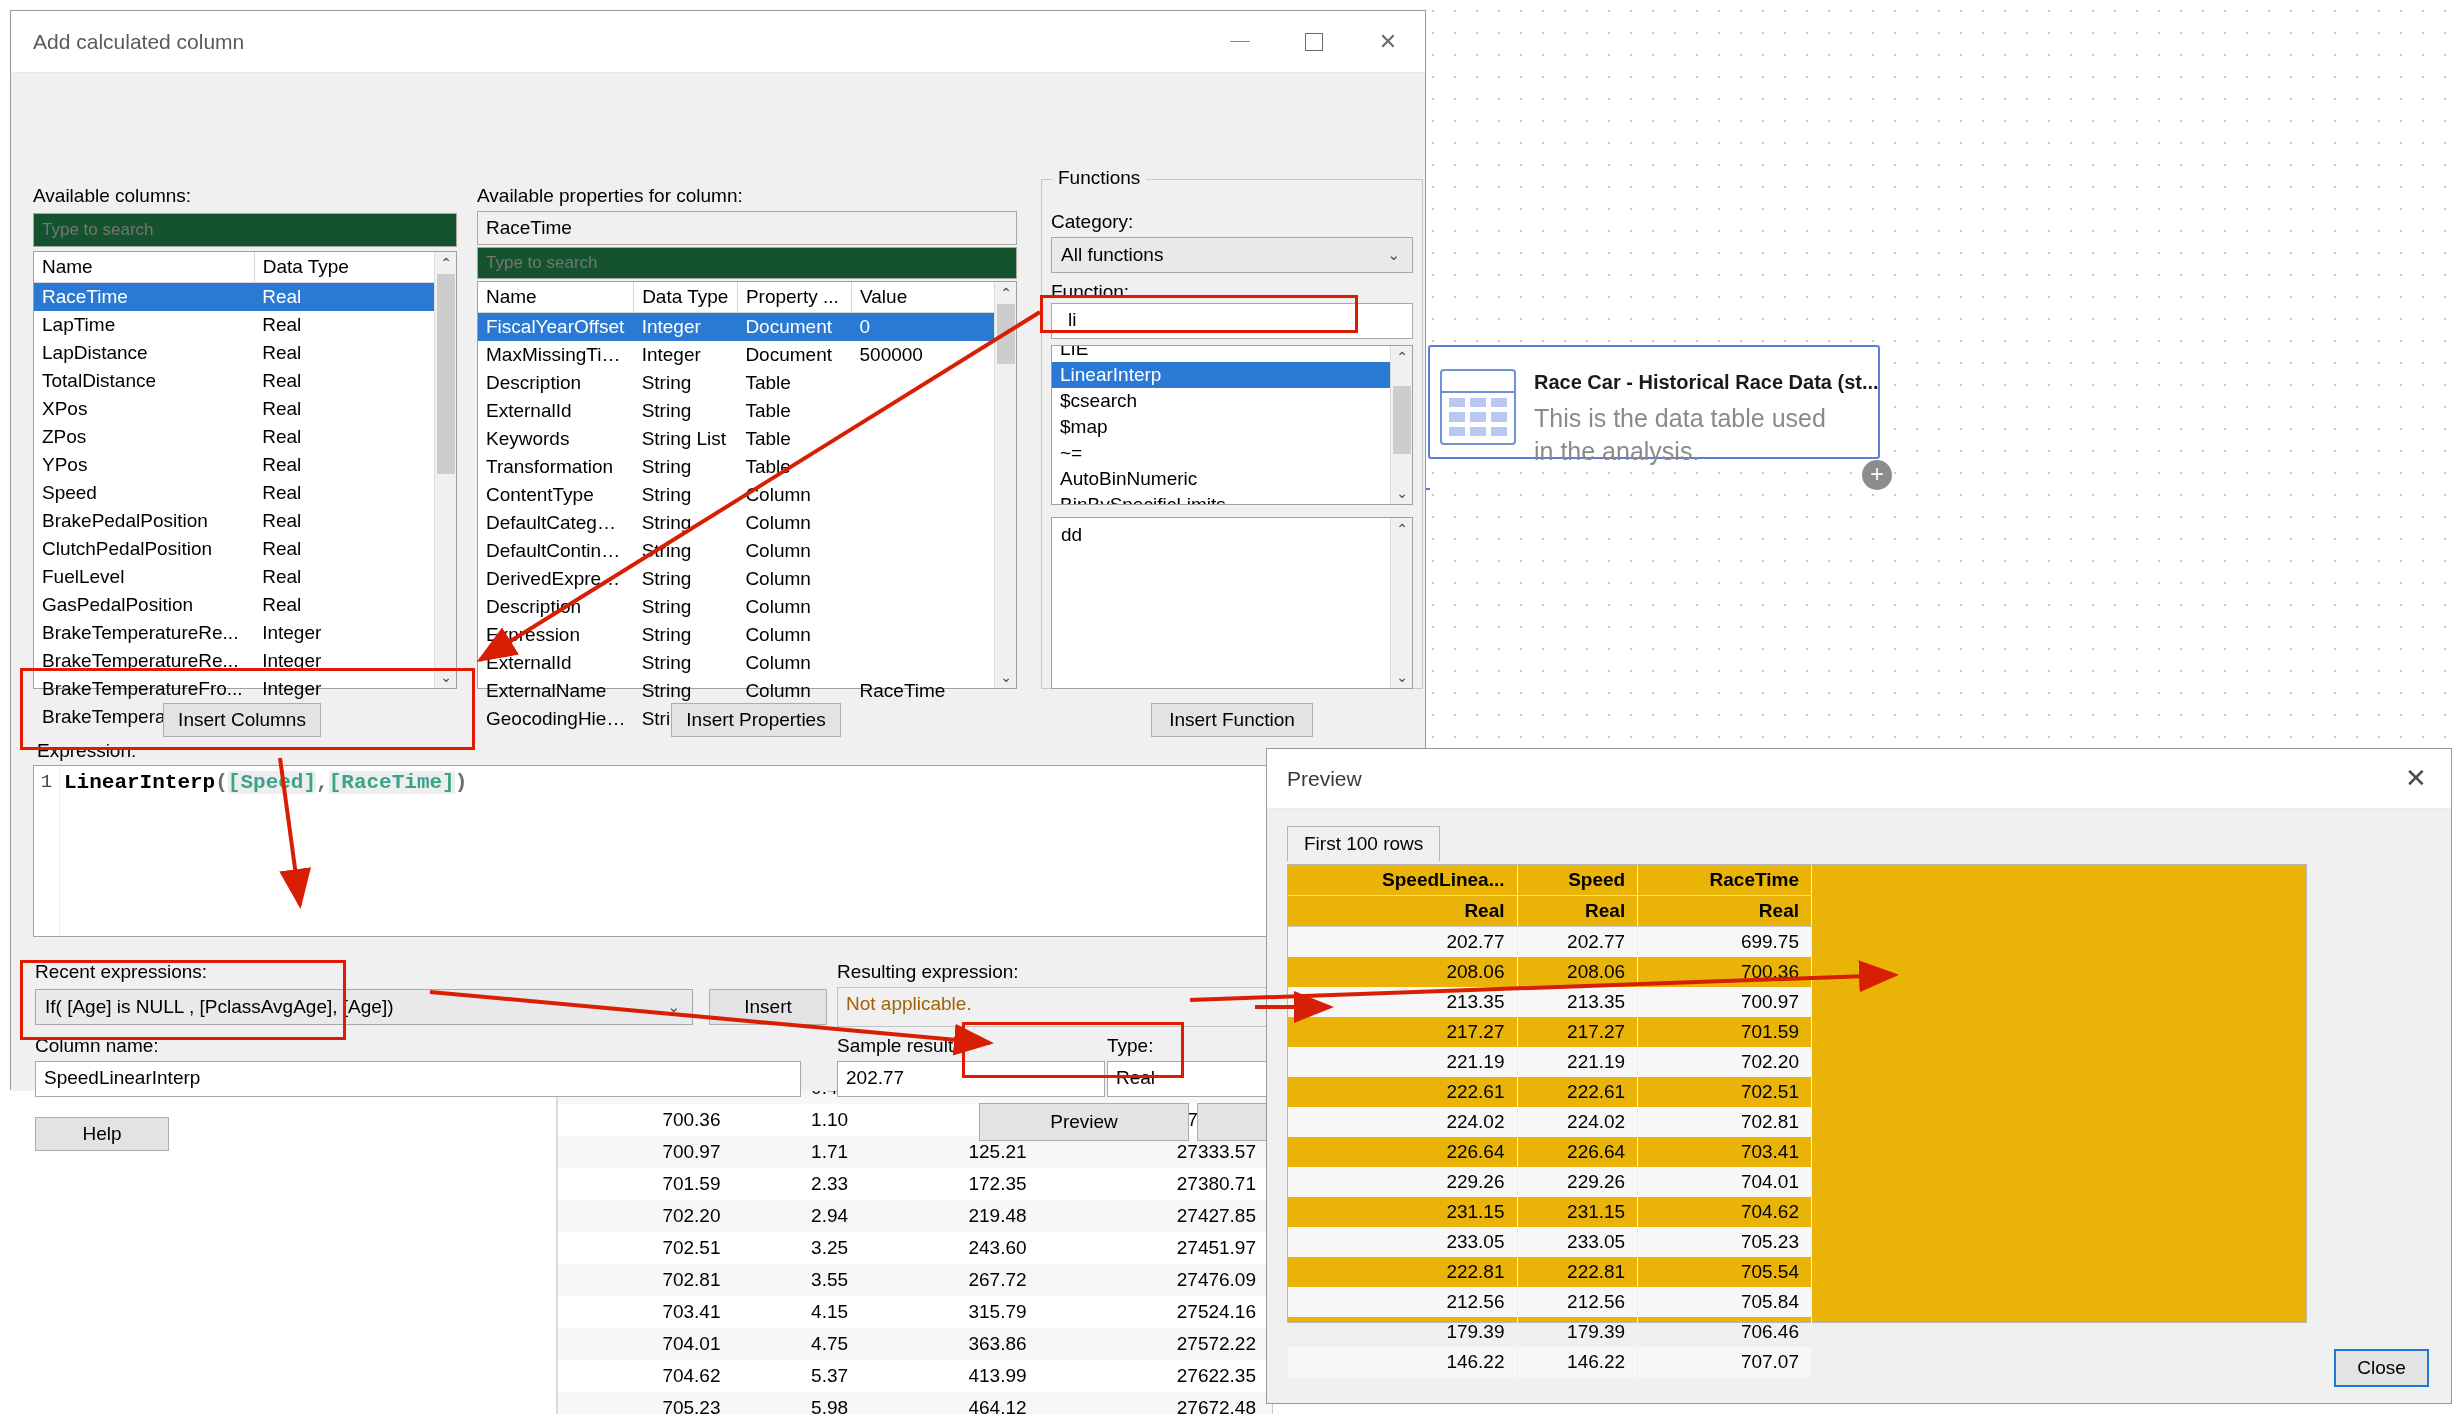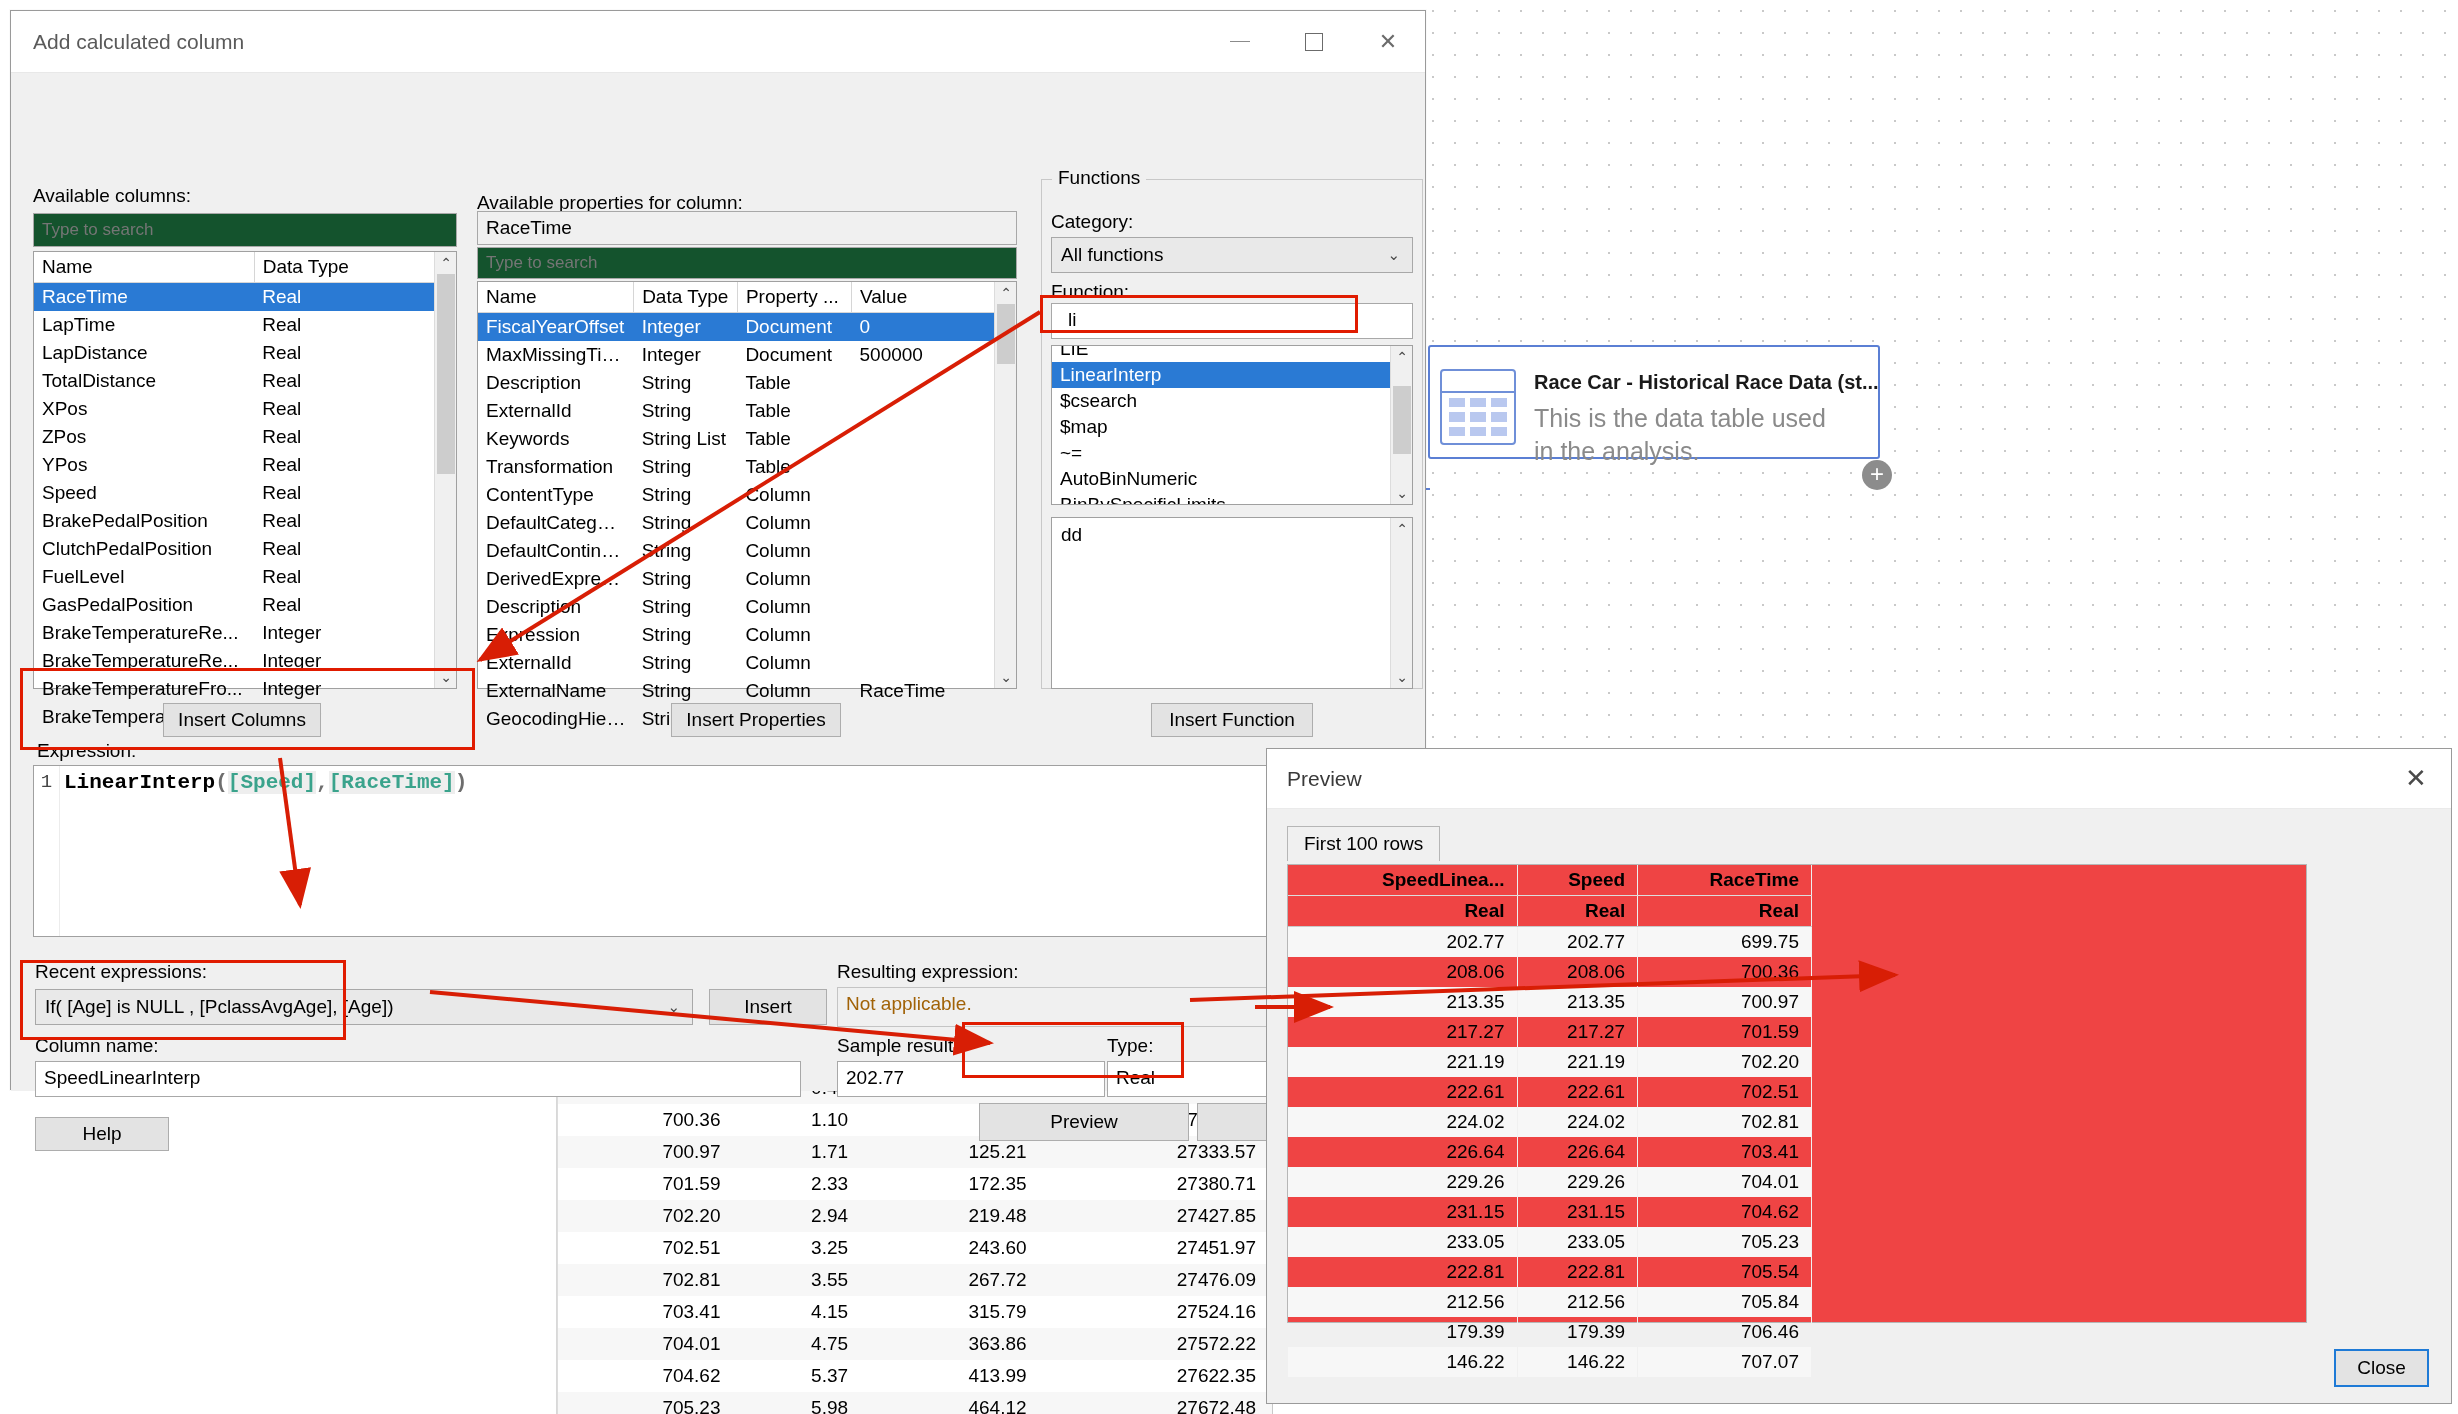--- a/index.html
+++ b/index.html
@@ -176,21 +176,21 @@
   #preview-title .t { padding-left:20px; font-size:21px; color:#3a3a3a; }
   #preview-title .x { width:70px; text-align:center; font-size:26px; color:#4a4a4a; }
 
   #preview-tabstrip { position:absolute; left:20px; top:76px; }
   #preview-tab {
     display:inline-block; background:#f0f0f0; border:1px solid #b6b6b6; border-bottom:none;
     padding:6px 16px; font-size:19px; position:relative; top:1px;
   }
   #preview-grid-wrap {
     position:absolute; left:20px; top:115px; width:1020px; height:459px;
-    background:#ef4444; border:1px solid #b6b6b6;
+    background:#eab308; border:1px solid #b6b6b6;
   }
   #preview-grid { width:524px; border-collapse:collapse; font-size:19px; }
   #preview-grid th, #preview-grid td { text-align:right; padding:4px 12px 4px 0; }
   #preview-grid th.h1 { font-weight:bold; border-bottom:1px solid #dddddd; border-right:1px solid #eeeeee; }
   #preview-grid th.h2 { font-weight:bold; border-bottom:1px solid #c9c9c9; border-right:1px solid #eeeeee; }
   #preview-grid tbody tr:nth-child(odd) { background:#f7f7f7; }
   #preview-grid td { border-right:1px solid #f0f0f0; }
   #preview-close-btn {
     position:absolute; right:22px; bottom:16px; width:95px; height:38px;
     background:#e3e3e3; border:2px solid #1e7ad6;
@@ -399,21 +399,21 @@
           </tbody>
       </table>
       <div class="vscroll">
         <div class="up">⌃</div>
         <div class="thumb" style="top:22px;height:200px;"></div>
         <div class="dn">⌄</div>
       </div>
     </div>
     <div class="btn" style="left:152px;top:630px;width:158px;height:34px;">Insert Columns</div>
 
-    <div class="lbl" style="position:absolute;left:466px;top:119px;">Available properties for column:</div>
+    <div class="lbl" style="position:absolute;left:466px;top:112px;">Available properties for column:</div>
     <div class="readonly-in" style="left:466px;top:138px;width:540px;height:34px;">RaceTime</div>
     <input class="search-in" style="left: 466px; top: 174px; width: 540px; height: 32px;" placeholder="Type to search">
     <div class="listbox" style="left:466px;top:208px;width:540px;height:408px;">
       <table class="grid">
         <colgroup>
             <col style="width:150px">
             <col style="width:100px">
             <col style="width:110px">
             <col style="width:158px">
           </colgroup>

